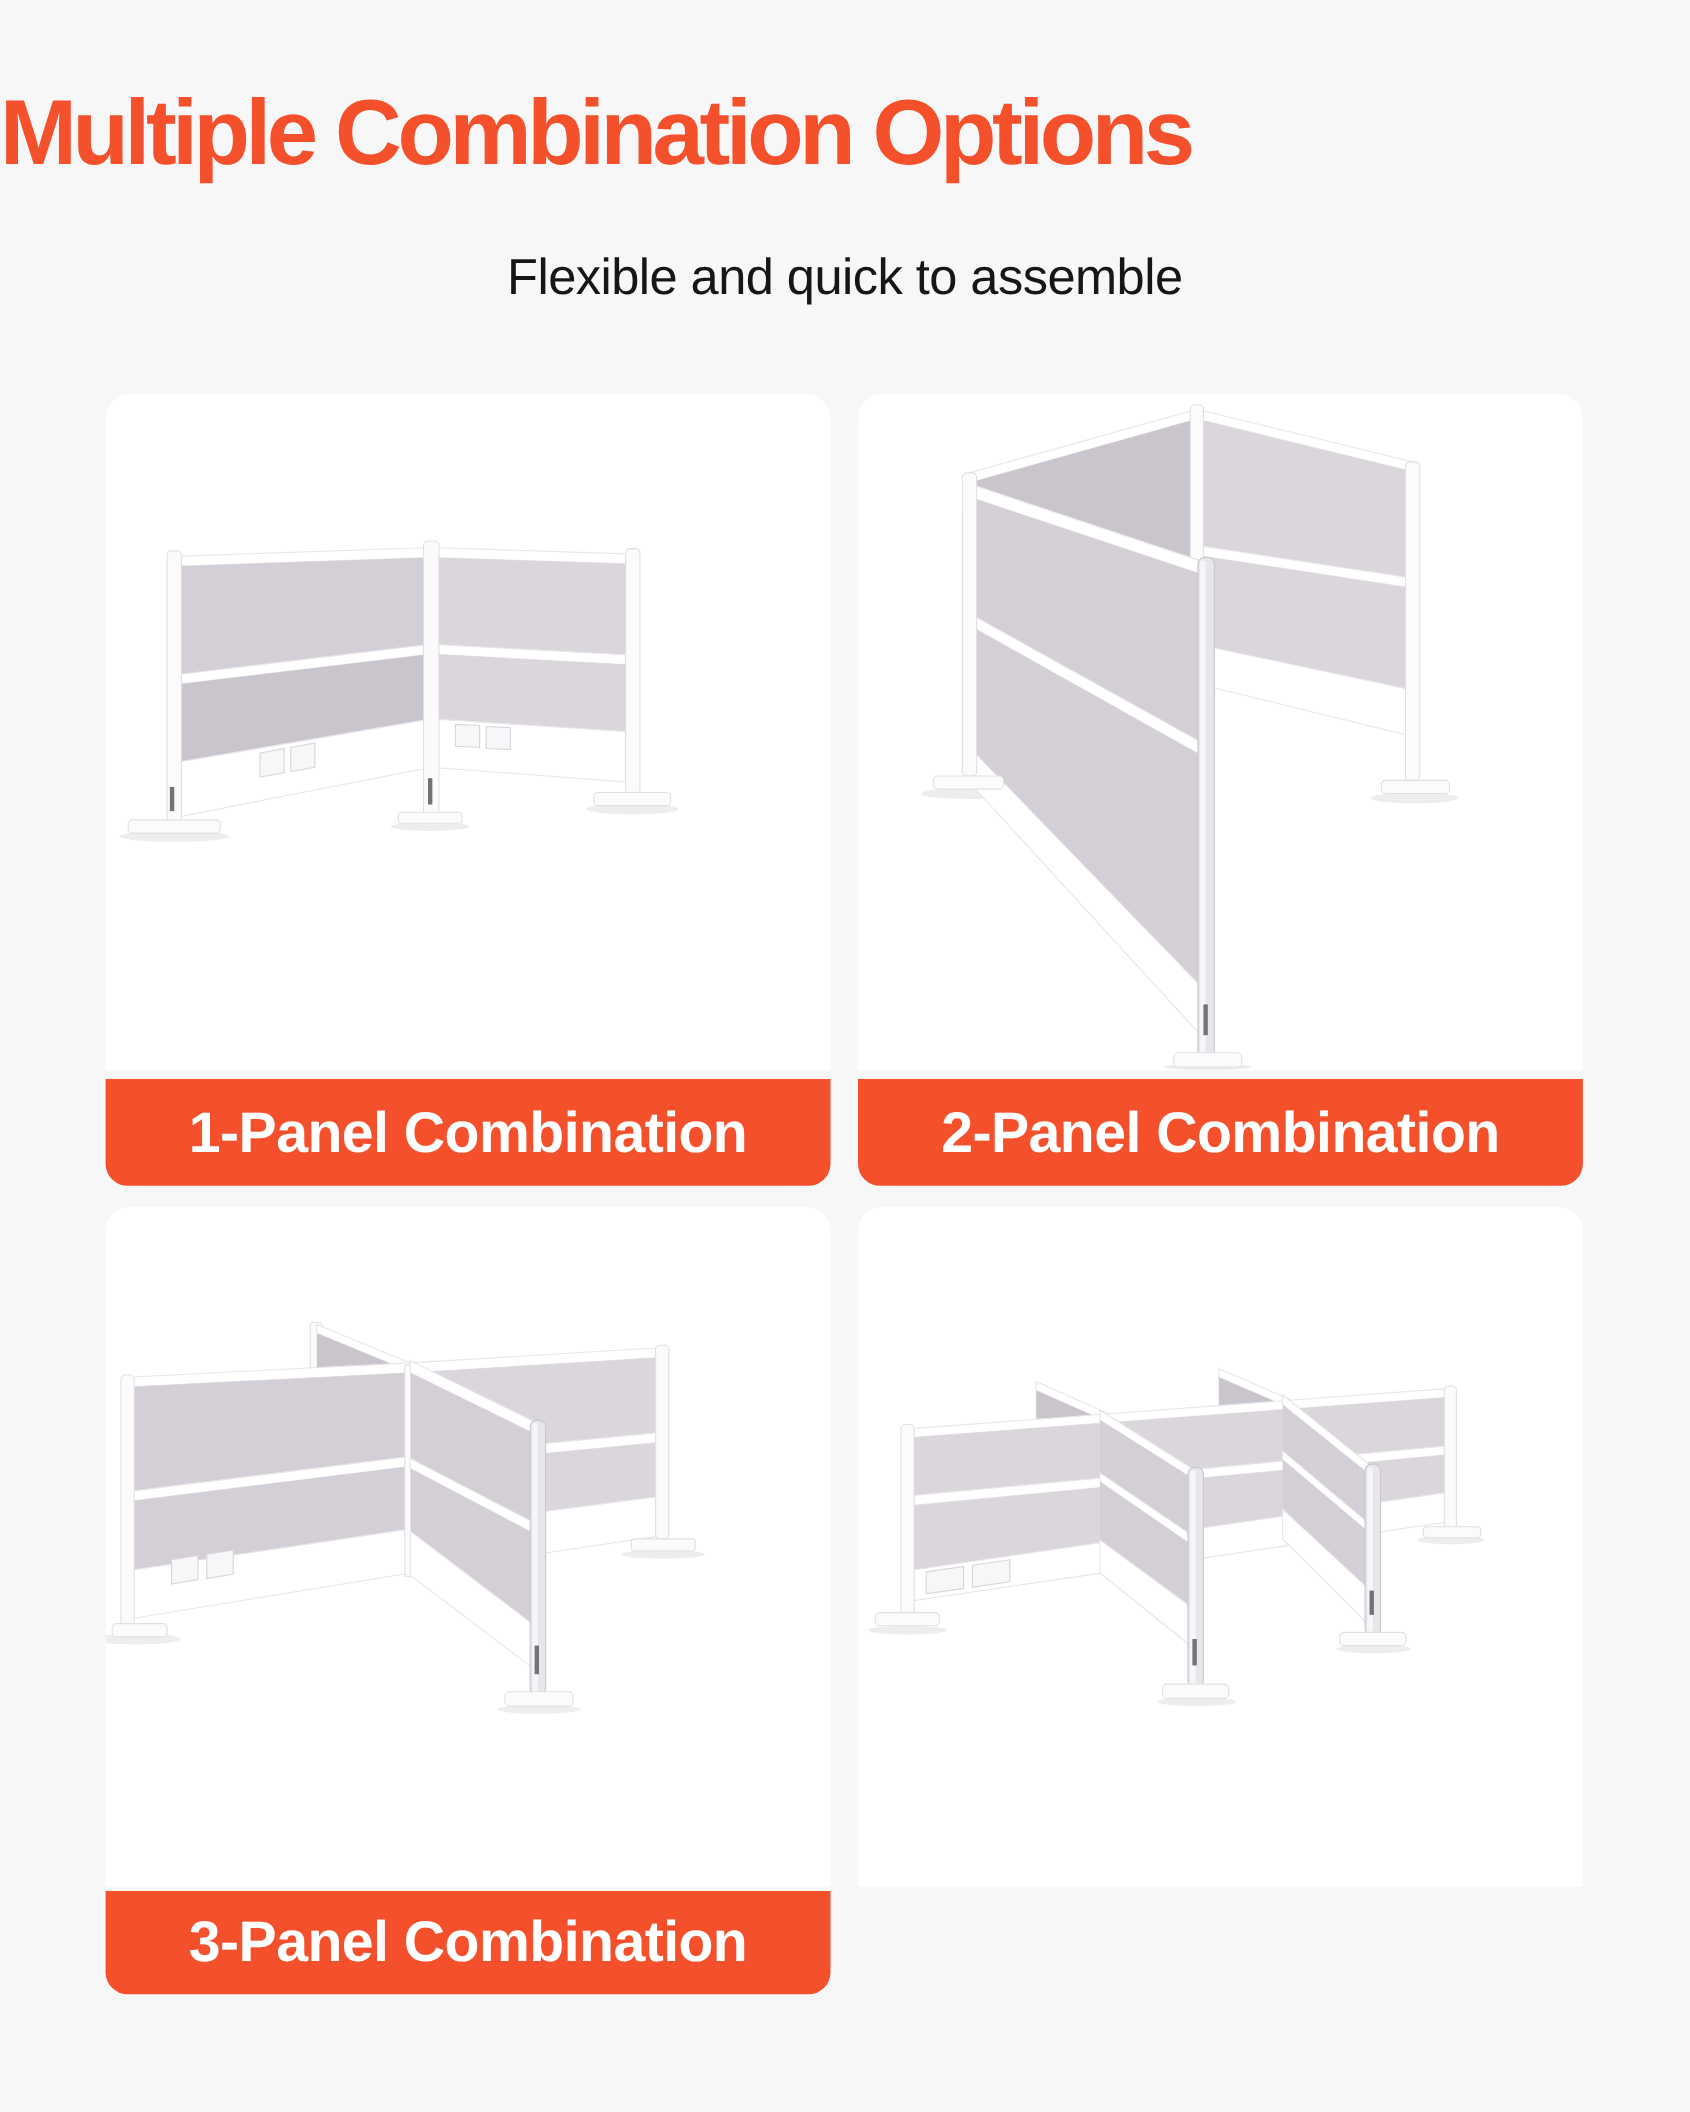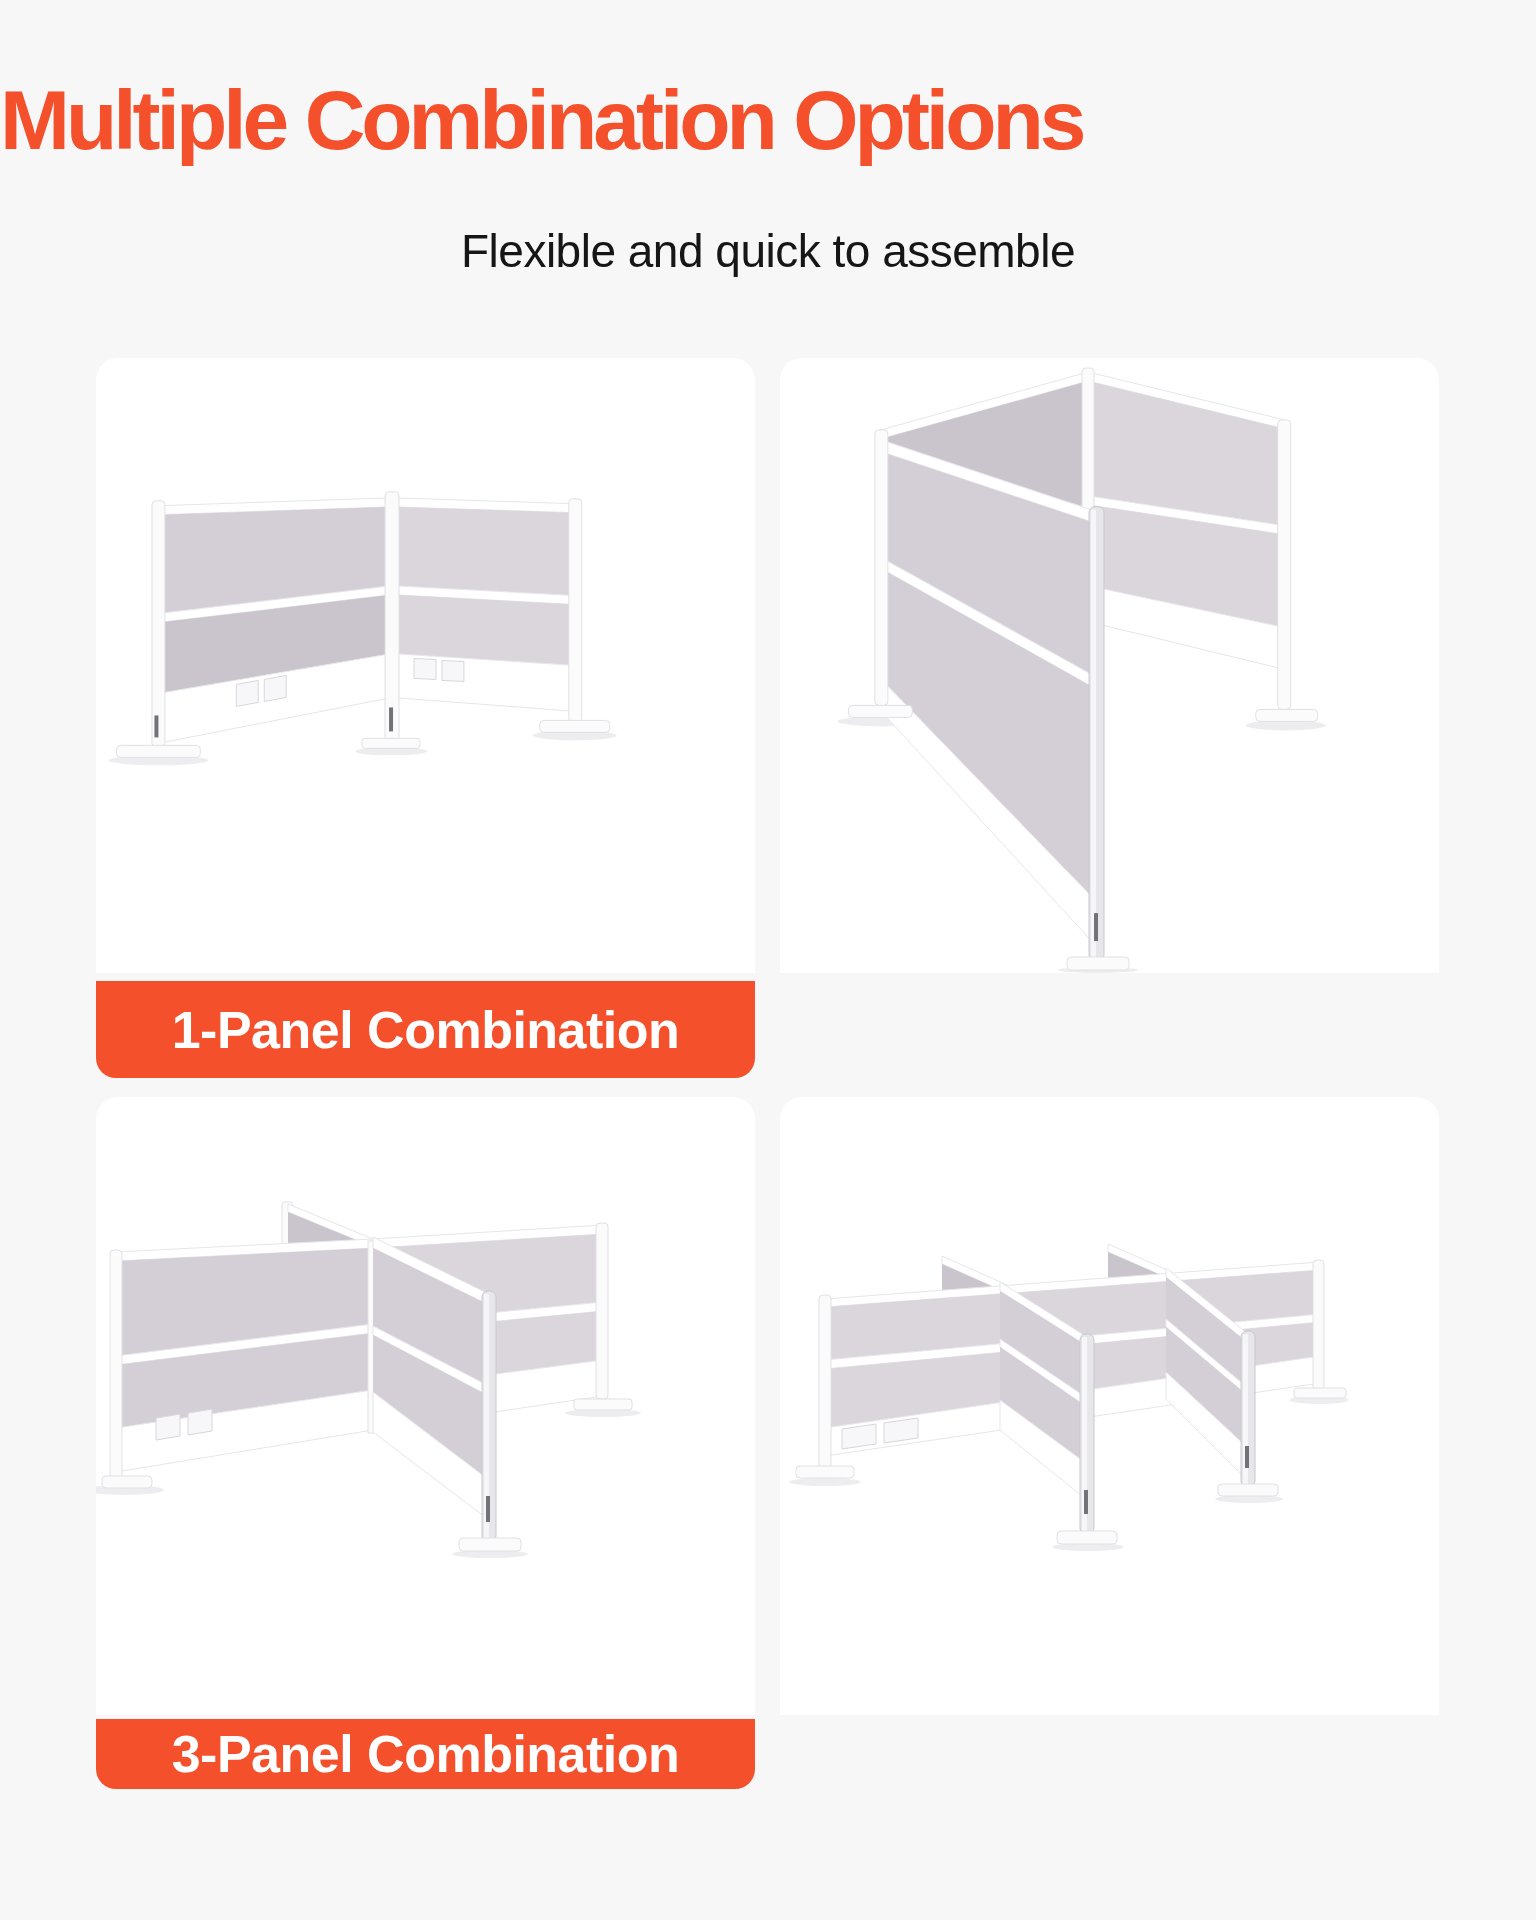--- a/index.html
+++ b/index.html
@@ -10,21 +10,21 @@
          font-size:84px;font-weight:800;letter-spacing:-4px;color:#f4502c;}
   .subtitle{position:absolute;left:0;top:224px;width:1536px;margin:0;text-align:center;
          font-size:46px;font-weight:400;letter-spacing:-0.5px;color:#161616;}
   .photo-card{position:absolute;width:659px;background:#ffffff;border-radius:22px 22px 0 0;overflow:hidden;}
   .photo-card svg{display:block;width:100%;height:100%;}
   .banner{position:absolute;width:659px;background:#f4502c;border-radius:0 0 20px 20px;
           display:flex;align-items:center;justify-content:center;}
   .banner span{color:#ffffff;font-size:52px;font-weight:600;letter-spacing:-0.5px;}
   .c1{left:96px;} .c2{left:780px;}
   .p-r1{top:358px;height:615px;} .b-r1{top:981px;height:97px;}
-  .p-r2{top:1097px;height:618px;} .b-r2{top:1719px;height:70px;}
+  .p-r2{top:1097px;height:618px;} .b-r2{top:1719px;height:94px;}
   
   .fa{fill:#d4cfd6;} .fb{fill:#dad6dc;} .fc{fill:#cac5cd;}
   .rl{fill:#ffffff;stroke:#e7e5e9;stroke-width:1;}
   .ps{fill:#fbfbfc;stroke:#e1dfe3;stroke-width:1;}
   .psv{fill:#e7e6ea;stroke:#c8c7cd;stroke-width:1;}
   .hl{fill:#f6f5f8;}
   .ft{fill:#fbfbfc;stroke:#e1dfe3;stroke-width:1;}
   .sh{fill:#ededef;}
   .ol{fill:#f7f6f8;stroke:#d8d6da;stroke-width:1;}
   .sl{fill:#737278;}
@@ -109,20 +109,23 @@
         <rect class="ft" x="68" y="348" width="64" height="12" rx="4"></rect>
         <rect class="ps" x="498" y="62" width="13" height="290" rx="4"></rect>
         <rect class="ft" x="476" y="352" width="62" height="12" rx="4"></rect>
         <rect class="psv" x="309" y="149" width="15" height="455" rx="6"></rect>
         <rect class="hl" x="311" y="152" width="5" height="448"></rect>
         <rect class="sl" x="314" y="556" width="4" height="28"></rect>
         <rect class="ft" x="287" y="600" width="62" height="13" rx="4"></rect>
       </g>
     </svg>
   </section>
+  <div class="banner c2 b-r1">
+    <span>2-Panel Combination</span>
+  </div>
 
   <section class="photo-card c1 p-r2">
     <svg viewBox="0 0 659 616" aria-hidden="true">
       <g>
         <ellipse class="sh" cx="28" cy="392" rx="40" ry="5"></ellipse>
         <ellipse class="sh" cx="507" cy="315" rx="38" ry="4"></ellipse>
         <ellipse class="sh" cx="394" cy="456" rx="38" ry="4"></ellipse>
       </g>
       <g>
         <rect class="ps" x="186" y="104" width="11" height="64" rx="3"></rect>

